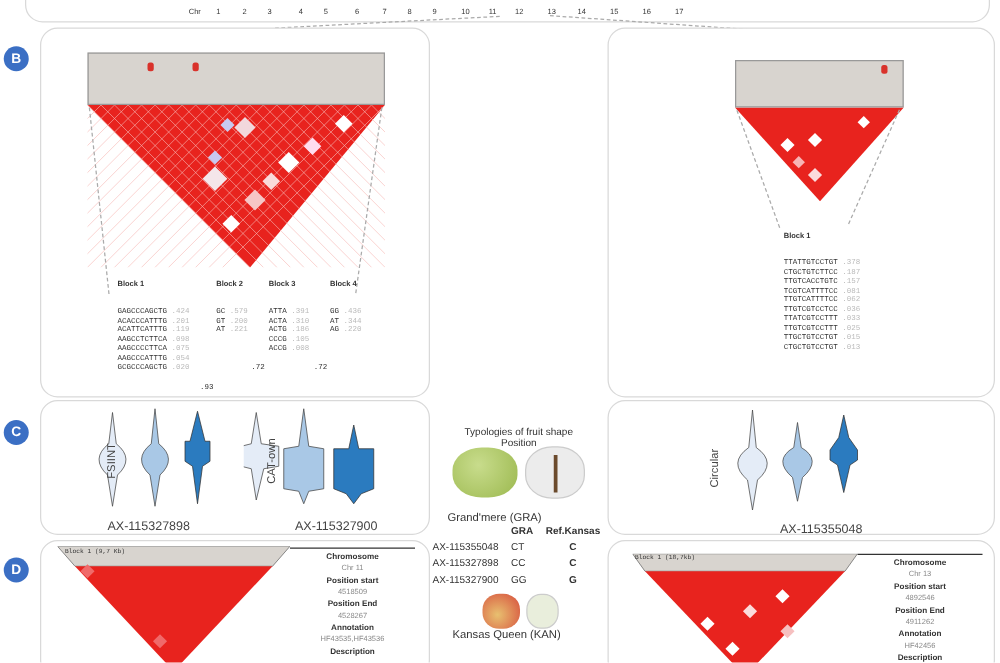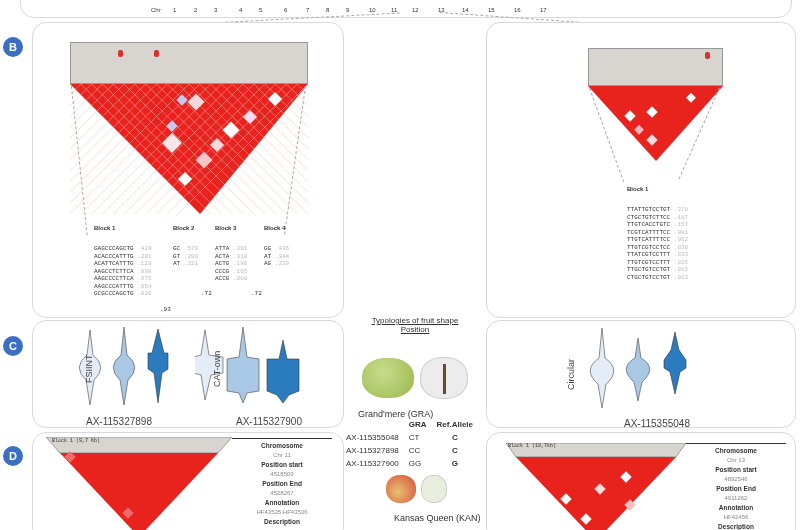--- a/index.html
+++ b/index.html
@@ -221,36 +221,36 @@
   <g fill="#a9c8e6" stroke="#444" stroke-width="0.6">
       <path d="M58,12 L61,32 Q78,42 62,56 L58,75 L54,56 Q38,42 55,32 Z"></path>
     </g>
   <g fill="#2b7bbf" stroke="#333" stroke-width="0.6">
       <path d="M95,6 L99,24 L106,34 L106,42 L100,46 L95,68 L90,46 L84,42 L84,34 L91,24 Z"></path>
     </g>
 </svg>
 <span class="ylbl" style="left:566px; top:390px;">Circular</span>
 <span class="axis-lbl" style="left:624px; top:418px;">AX-115355048</span>
 
-<div class="fruit-title" style="left:350px; top:316px; width:130px;text-decoration:underline;">
+<div class="fruit-title" style="left:350px; top:341px; width:130px;">
   <div>Typologies of fruit shape</div>
   <div>Position</div>
 </div>
 <div style="position:absolute; left:362px; top:358px; width:52px; height:40px; border-radius:45%; background:radial-gradient(circle at 40% 35%, #c8dc8c, #9bb84e);"></div>
 <div style="position:absolute; left:420px; top:357px; width:48px; height:42px; border-radius:45%; background:#ececec; border:1px solid #ccc;">
   <div style="position:absolute; left:22px; top:6px; width:3px; height:30px; background:#6b4a2c;"></div>
 </div>
 <span class="fruit-title" style="left:358px; top:409px; font-size:9px;">Grand'mere (GRA)</span>
 
 <table class="tbl" style="left:340px; top:417px;">
   <tbody>
       <tr>
         <td></td>
         <td><b>GRA</b></td>
-        <td><b>Ref.Allele</b></td>
+        <td><b>Ref.Kansas</b></td>
       </tr>
   <tr>
         <td>AX-115355048</td>
         <td>CT</td>
         <td style="text-align:center"><b>C</b></td>
       </tr>
   <tr>
         <td>AX-115327898</td>
         <td>CC</td>
         <td style="text-align:center"><b>C</b></td>
@@ -258,21 +258,21 @@
   <tr>
         <td>AX-115327900</td>
         <td>GG</td>
         <td style="text-align:center"><b>G</b></td>
       </tr>
 </tbody>
   </table>
 
 <div style="position:absolute; left:386px; top:475px; width:30px; height:28px; border-radius:45%; background:radial-gradient(circle at 40% 60%, #e8c070, #d64a3a);"></div>
 <div style="position:absolute; left:421px; top:475px; width:26px; height:28px; border-radius:45%; background:#e9eedc; border:1px solid #ccc;"></div>
-<span class="fruit-title" style="left:362px; top:513px; font-size:9px;margin-left:32px;">Kansas Queen (KAN)</span>
+<span class="fruit-title" style="left:362px; top:502px; font-size:9px;">Kansas Queen (KAN)</span>
 
 <div class="badge" style="left:3px; top:446px;">D</div>
 <div class="panel" style="left:32px; top:432px; width:312px; height:110px;"></div>
 <div class="panel" style="left:486px; top:432px; width:310px; height:110px;"></div>
 
 <svg class="tri" style="left:46px; top:437px;" width="186" height="95" viewBox="0 0 186 95">
   <polygon points="0,0 186,0 172,16 14,16" fill="#d8d4cf" stroke="#666" stroke-width="0.6"></polygon>
   <polygon points="14,16 172,16 93,100" fill="#e8231e"></polygon>
   <rect x="20" y="16" width="8" height="8" fill="#f06a6a" transform="rotate(45 24 20)"></rect>
   <rect x="78" y="72" width="8" height="8" fill="#f06a6a" transform="rotate(45 82 76)"></rect>

